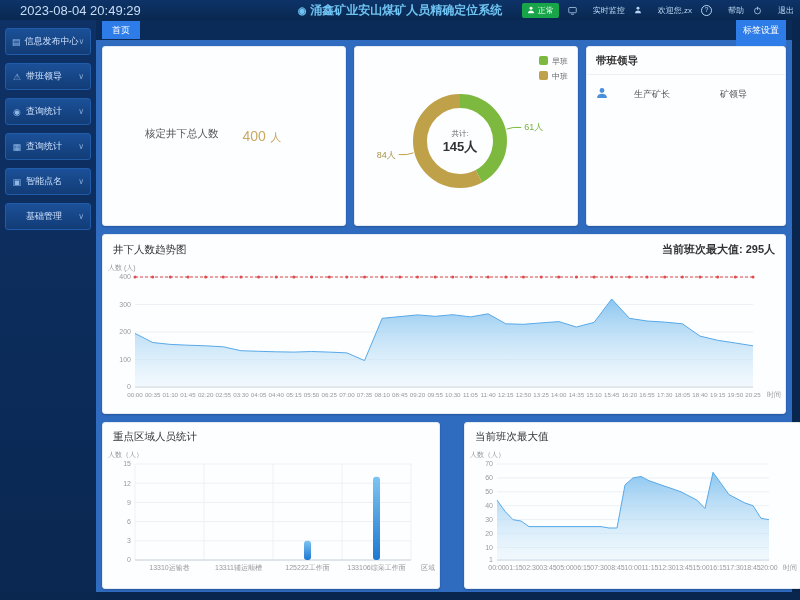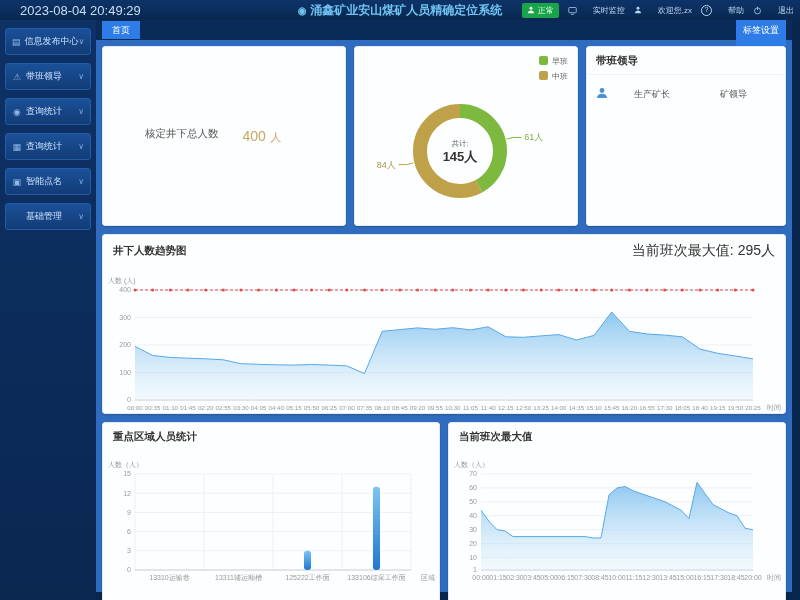--- a/index.html
+++ b/index.html
@@ -26,40 +26,40 @@
   .side-item .chev{color:#7fa6d9;font-size:8px}
   
   .main{position:absolute;left:96px;top:20px;right:8px;bottom:8px;background:#2f6bbf}
   .tabstrip{height:20px;background:#0a2b57;display:flex;align-items:center;justify-content:space-between;padding:0 6px}
   .tab,.tabbtn{background:#2e7ce8;color:#fff;font-size:9px;padding:2.5px 10px;border-radius:0;cursor:pointer}
   .tabbtn{padding:9px 7px}
   .content{position:absolute;top:20px;left:0;right:0;bottom:0;padding:6px;display:flex;flex-direction:column;gap:8px}
   .panel{background:#fdfeff;border:1px solid #e3eaf2;border-radius:3px;box-shadow:0 1px 2px rgba(0,0,0,.18)}
   .row1{display:flex;gap:8px;height:180px}
   .row2{height:178px;display:flex;flex-direction:column}
-  .row3{display:flex;gap:8px;flex:1}
+  .row3{display:flex;gap:24px;flex:1}
   .p1{flex:228 0 0;display:flex;flex-direction:column;justify-content:center;gap:36px;padding-left:42px}
   .stat{display:flex;align-items:flex-start;gap:24px}
   .stat .lab{font-size:10.5px;color:#555}
   .stat .val{font-size:14px;color:#c9a862}
   .stat .unit{font-size:11px;color:#c9a862}
   .p2{flex:218 0 0;position:relative}
   .legend{position:absolute;top:9px;right:9px;display:flex;flex-direction:column;gap:4px;font-size:8px;color:#666;z-index:2}
   .leg-row{display:flex;align-items:flex-start;gap:4px}
   .swatch{width:9px;height:9px;border-radius:2px;display:inline-block}
   .p3{flex:226 0 0}
   .ptitle{font-size:10.5px;font-weight:bold;color:#333;padding:7px 9px 6px;border-bottom:1px solid #eef1f5}
   .leader-row{display:flex;align-items:flex-end;padding:12px 9px;font-size:9px;color:#555}
   .leader-row .avatar{color:#4a90d9;margin-right:26px}
   .leader-row .lname{width:86px}
   .chead{display:flex;justify-content:space-between;align-items:center;padding:7px 10px 2px}
-  .chead .t{font-size:10.5px;font-weight:bold;color:#333}
-  .chead .note{font-size:14px;font-weight:normal;color:#333}
+  .chead .t{font-size:10.5px;font-weight:normal;color:#333}
+  .chead .note{font-size:11px;font-weight:bold;color:#333}
   .c-panel{flex:1;display:flex;flex-direction:column}
-  .chart{padding:12px 2px}
+  .chart{padding:2px 2px}
   svg text{font-family:"Liberation Sans",sans-serif}
 </style>
 </head>
 <body>
 
 <div class="header">
   <span class="dt">2023-08-04 20:49:29</span>
   <span class="title">
     <span class="logo">◉</span>
     <span>涌鑫矿业安山煤矿人员精确定位系统</span>

